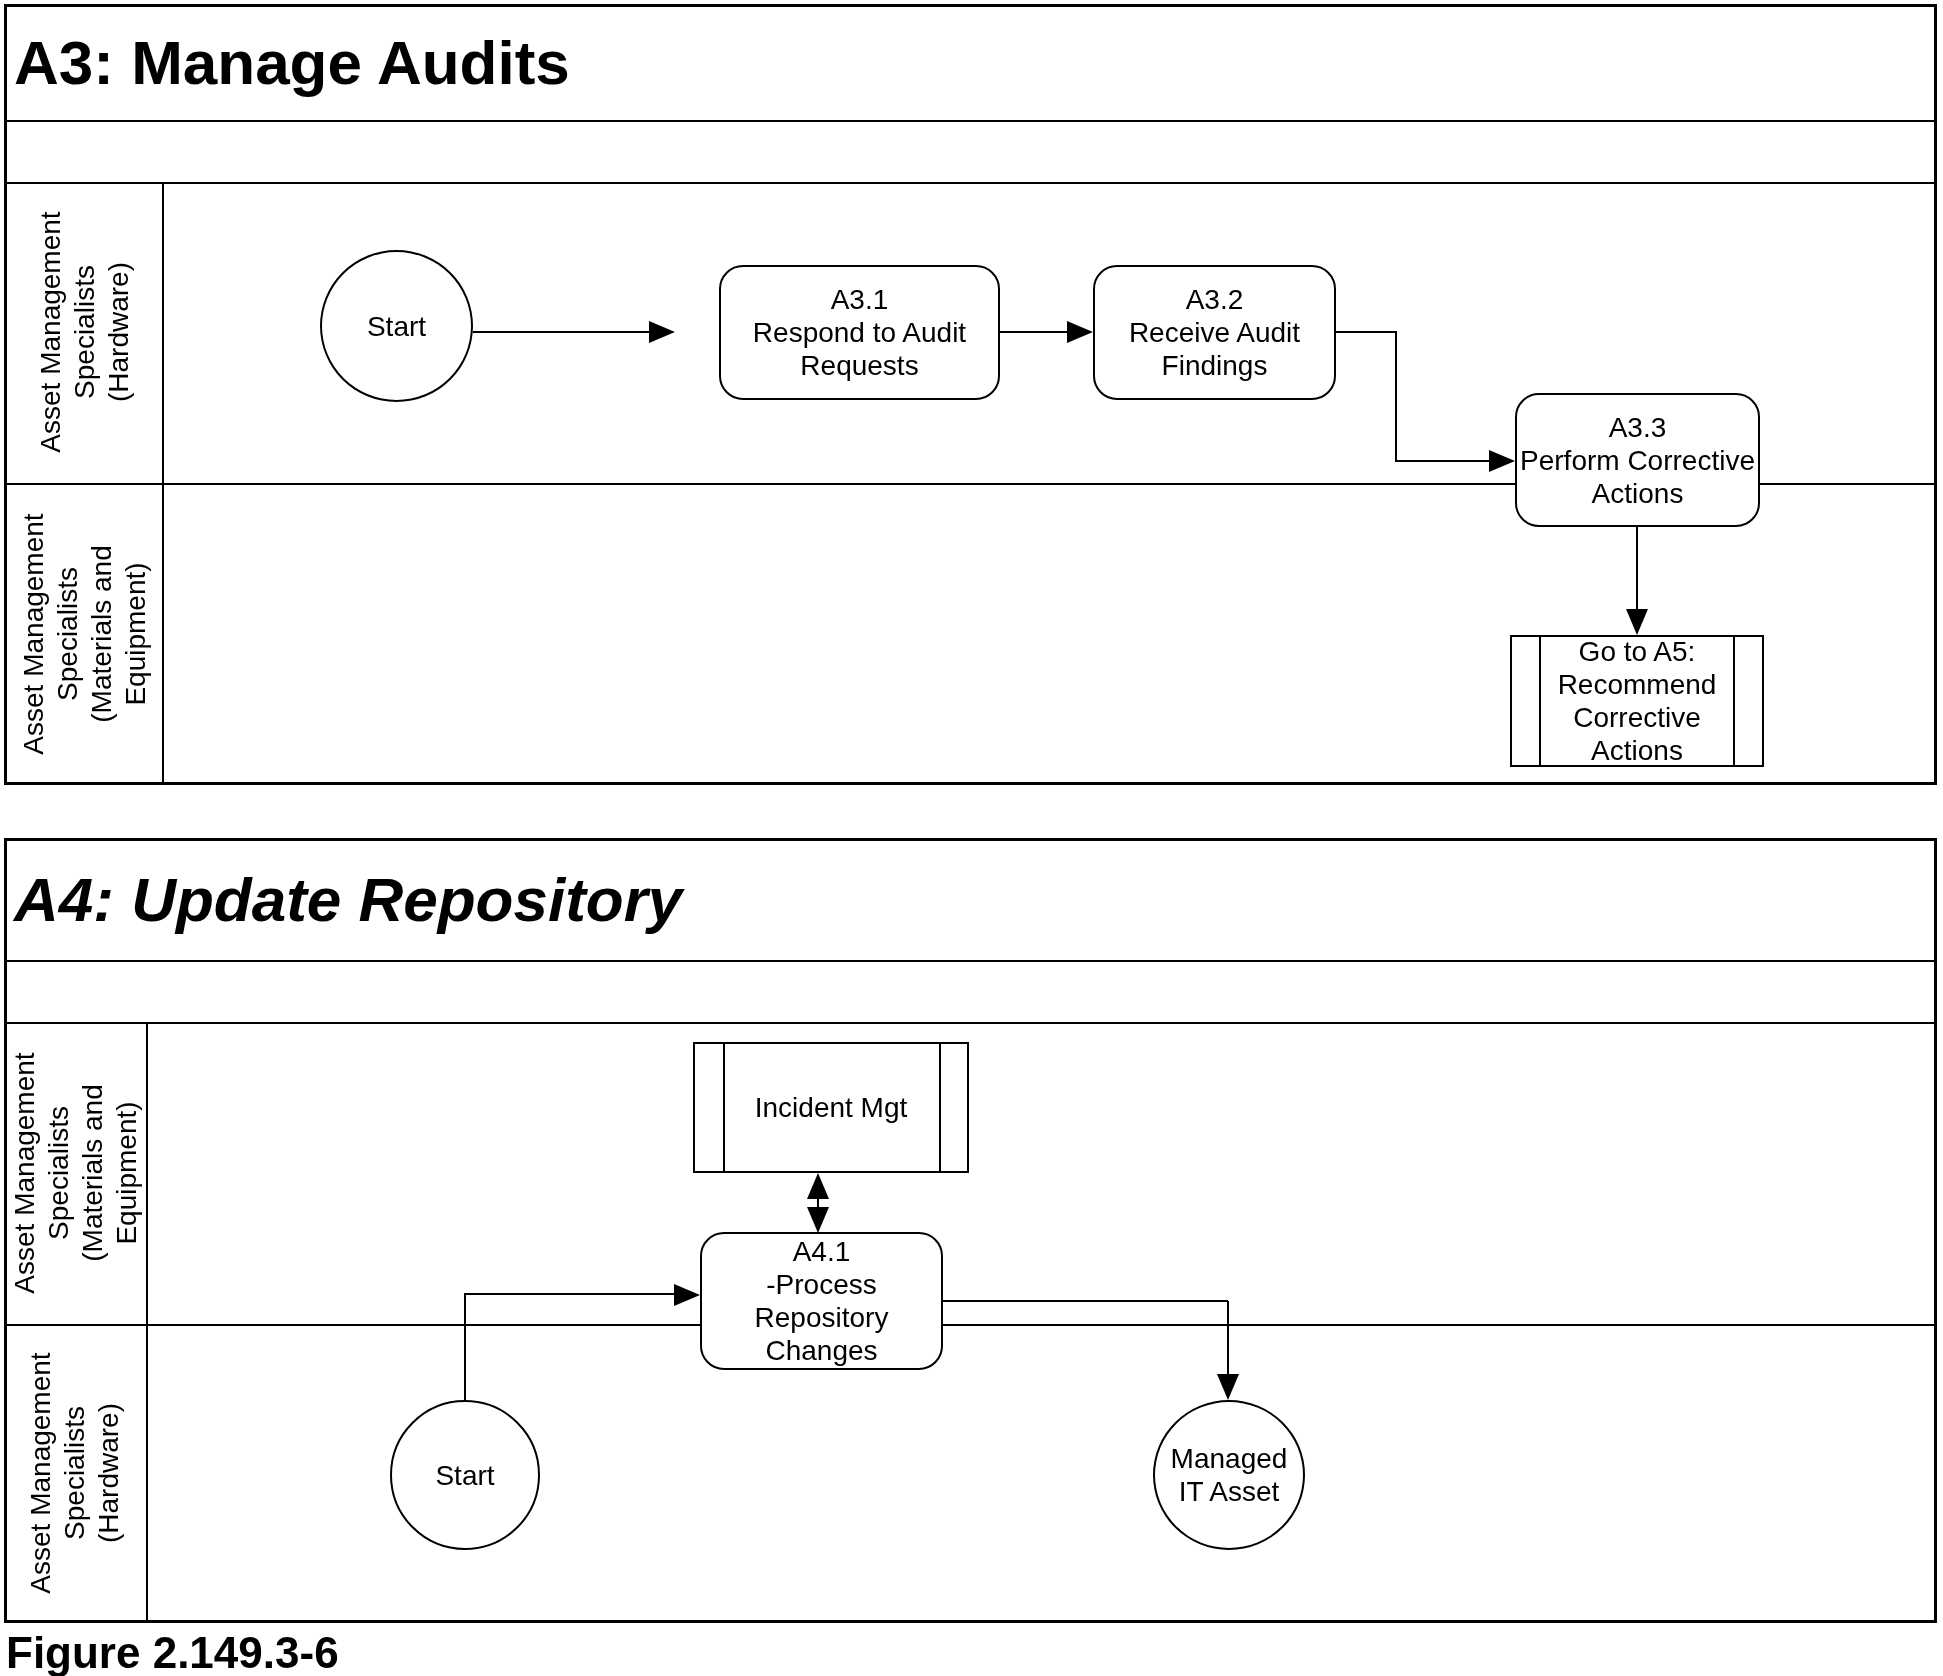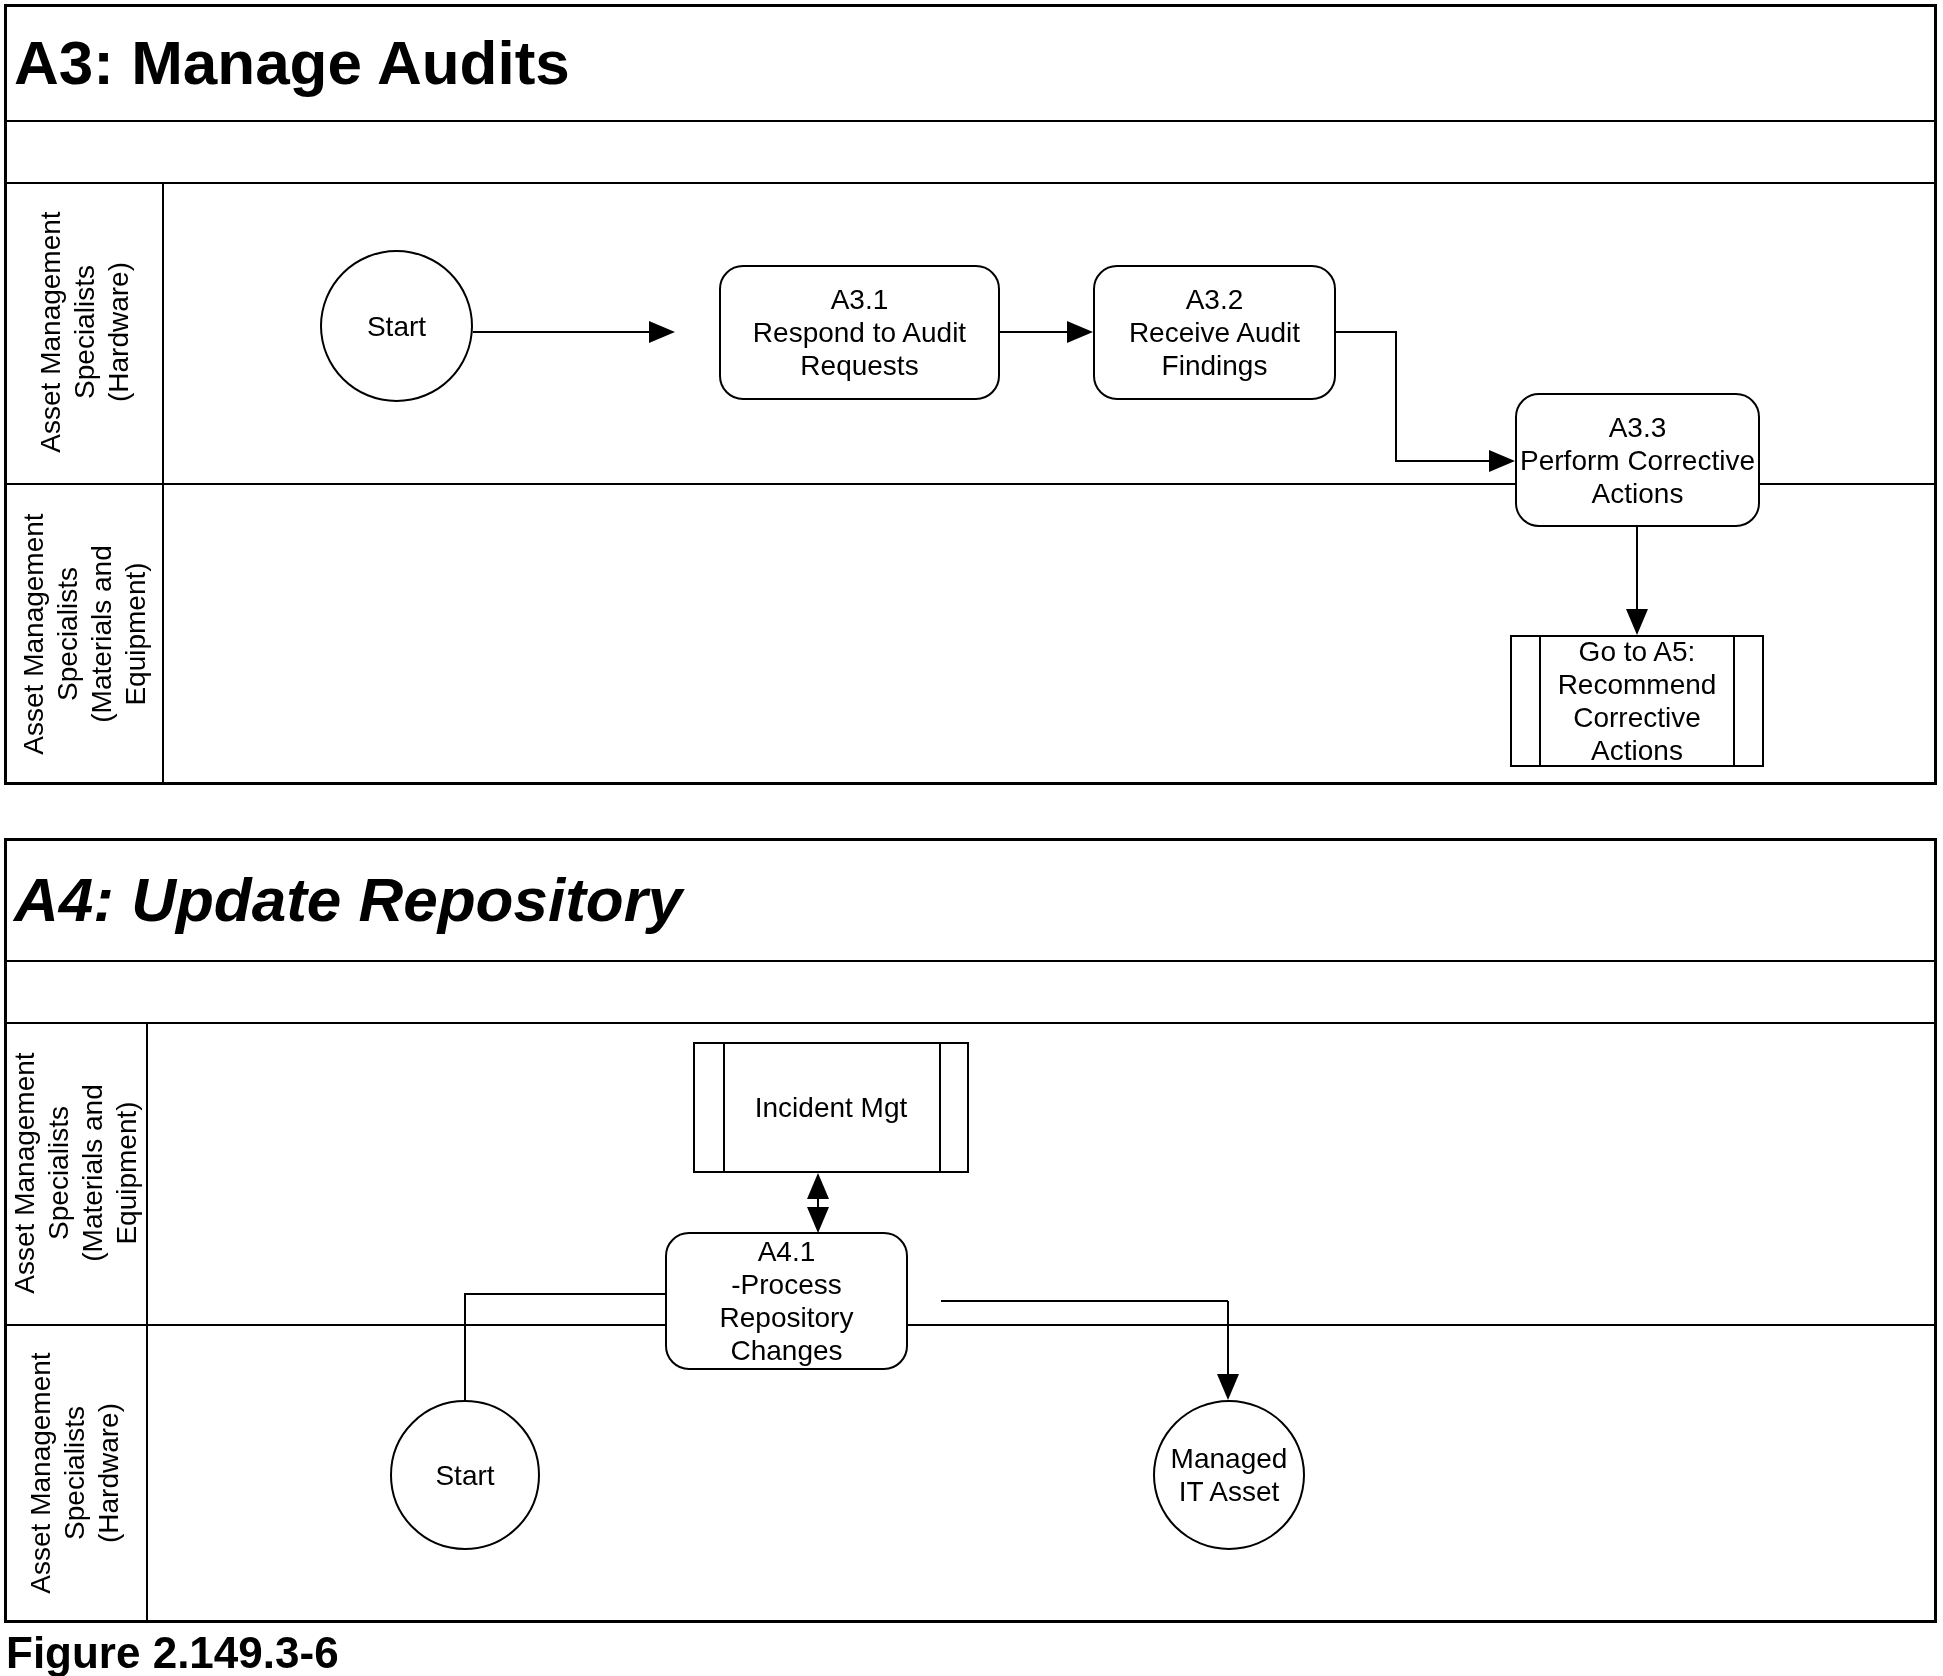--- a/index.html
+++ b/index.html
@@ -123,21 +123,21 @@
   <div class="hline conn" style="left:941px;top:1300px;width:287px;"></div>
   <div class="vline conn" style="left:1227px;top:1301px;height:75px;"></div>
   <div class="arrow-d" style="left:1217px;top:1374px;"></div>
 
   <div class="shape sub" style="left:693px;top:1042px;width:276px;height:131px;">
     <span class="innerline" style="left:28px;"></span>
     <span class="innerline" style="right:26px;"></span>
     <span>Incident Mgt</span>
   </div>
 
-  <div class="shape rounded" style="left:665px;top:1232px;width:243px;height:138px;">A4.1
+  <div class="shape rounded" style="left:700px;top:1232px;width:243px;height:138px;">A4.1
 -Process
 Repository
 Changes</div>
 
   <div class="shape ellipse" style="left:390px;top:1400px;width:150px;height:150px;">Start</div>
 
   <div class="shape ellipse" style="left:1153px;top:1400px;width:152px;height:150px;">Managed
 IT Asset</div>
 
   <div class="caption" style="left:6px;top:1628px;">Figure 2.149.3-6</div>

